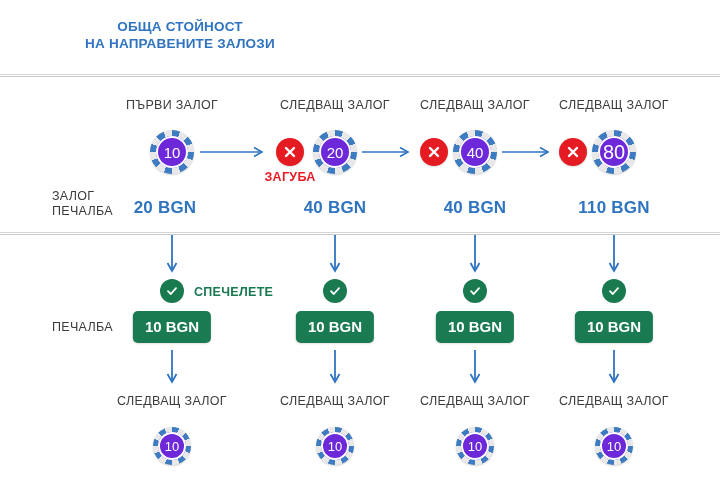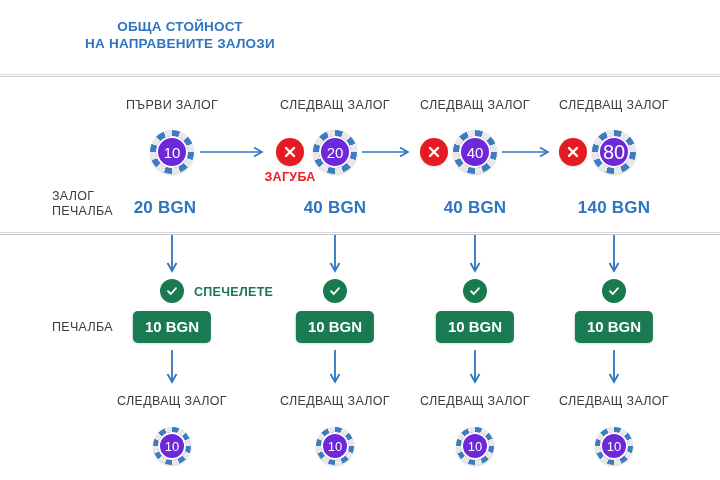--- a/index.html
+++ b/index.html
@@ -194,21 +194,21 @@
   <div class="loss-label ctr" style="left:290px;top:170px;">ЗАГУБА</div>
 
   <div class="side-label" style="left:52px;top:189px;">
     <div>ЗАЛОГ</div>
     <div>ПЕЧАЛБА</div>
   </div>
 
   <div class="total-val ctr" style="left:165px;top:198px;">20 BGN</div>
   <div class="total-val ctr" style="left:335px;top:198px;">40 BGN</div>
   <div class="total-val ctr" style="left:475px;top:198px;">40 BGN</div>
-  <div class="total-val ctr" style="left:614px;top:198px;">140 BGN</div>
+  <div class="total-val ctr" style="left:614px;top:198px;">110 BGN</div>
 
   <div class="sep" style="top:232px;"></div>
 
   <svg class="varrow" style="left:166px;top:235px;" width="12" height="42" viewBox="0 0 12 42">
     <line x1="6" y1="0" x2="6" y2="36" stroke="#2f74c0" stroke-width="1.8"></line>
     <polyline points="1.5,28 6,36 10.5,28" fill="none" stroke="#2f74c0" stroke-width="1.8"></polyline>
   </svg>
   <svg class="varrow" style="left:329px;top:235px;" width="12" height="42" viewBox="0 0 12 42">
     <line x1="6" y1="0" x2="6" y2="36" stroke="#2f74c0" stroke-width="1.8"></line>
     <polyline points="1.5,28 6,36 10.5,28" fill="none" stroke="#2f74c0" stroke-width="1.8"></polyline>

